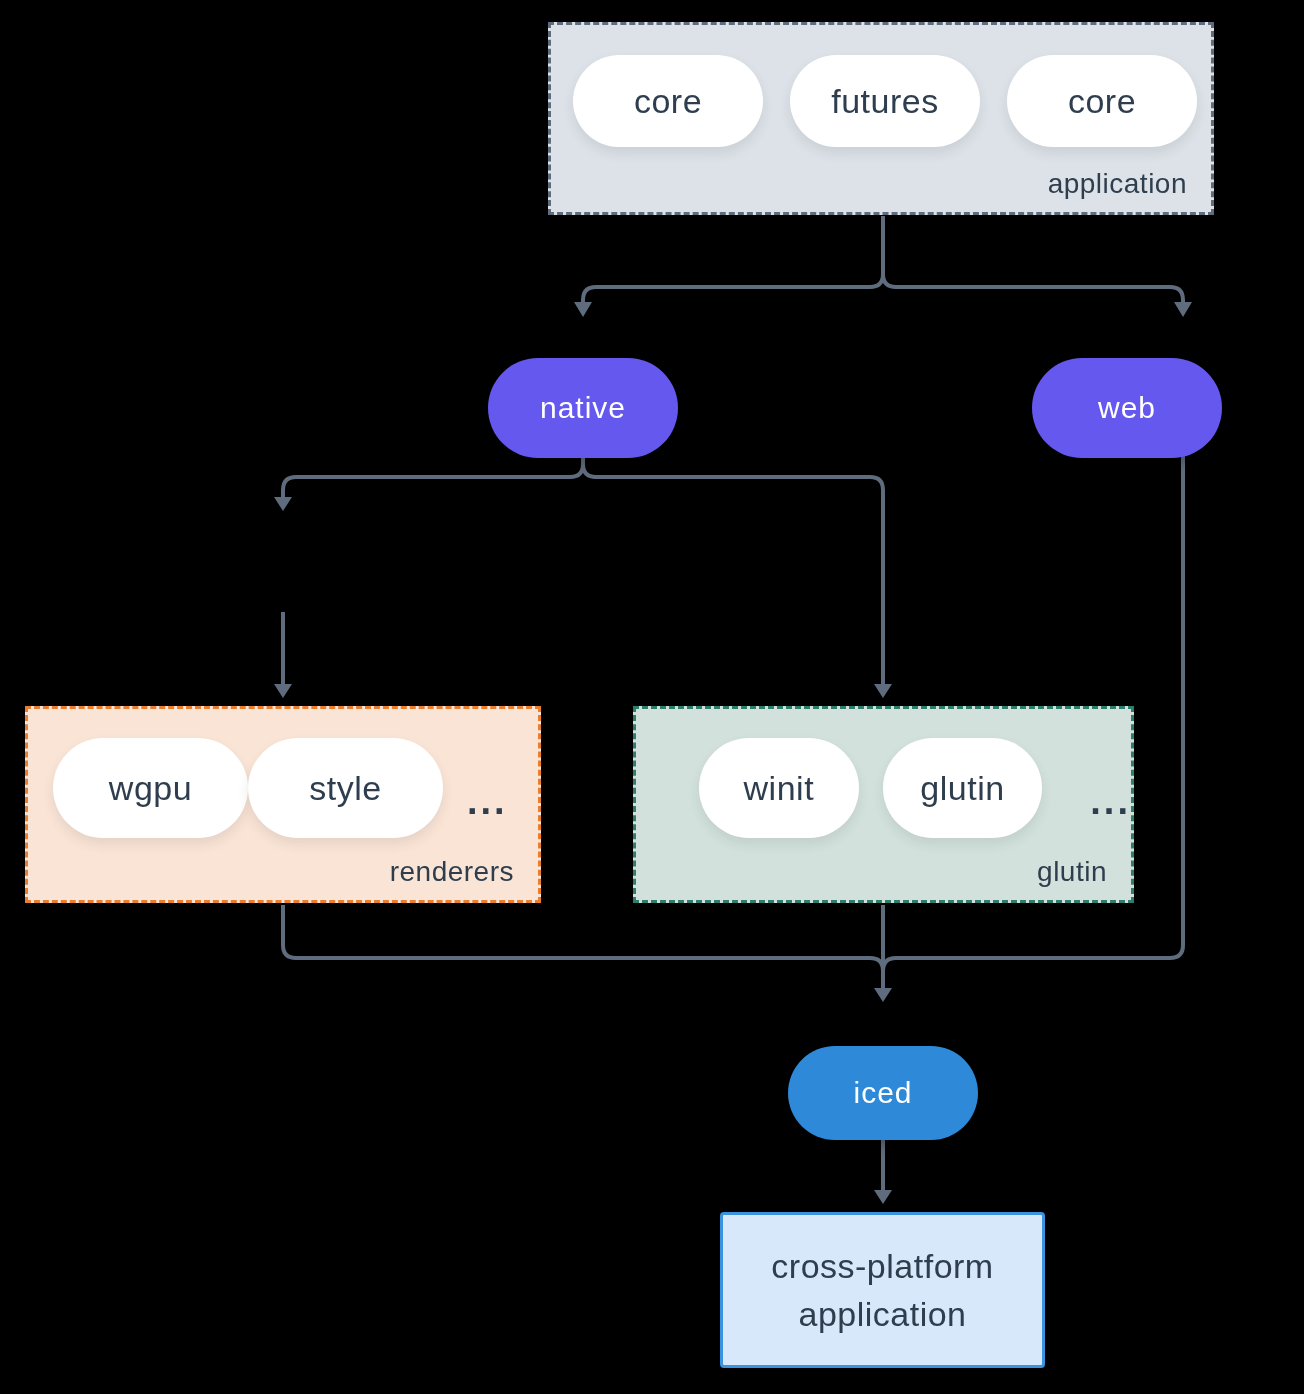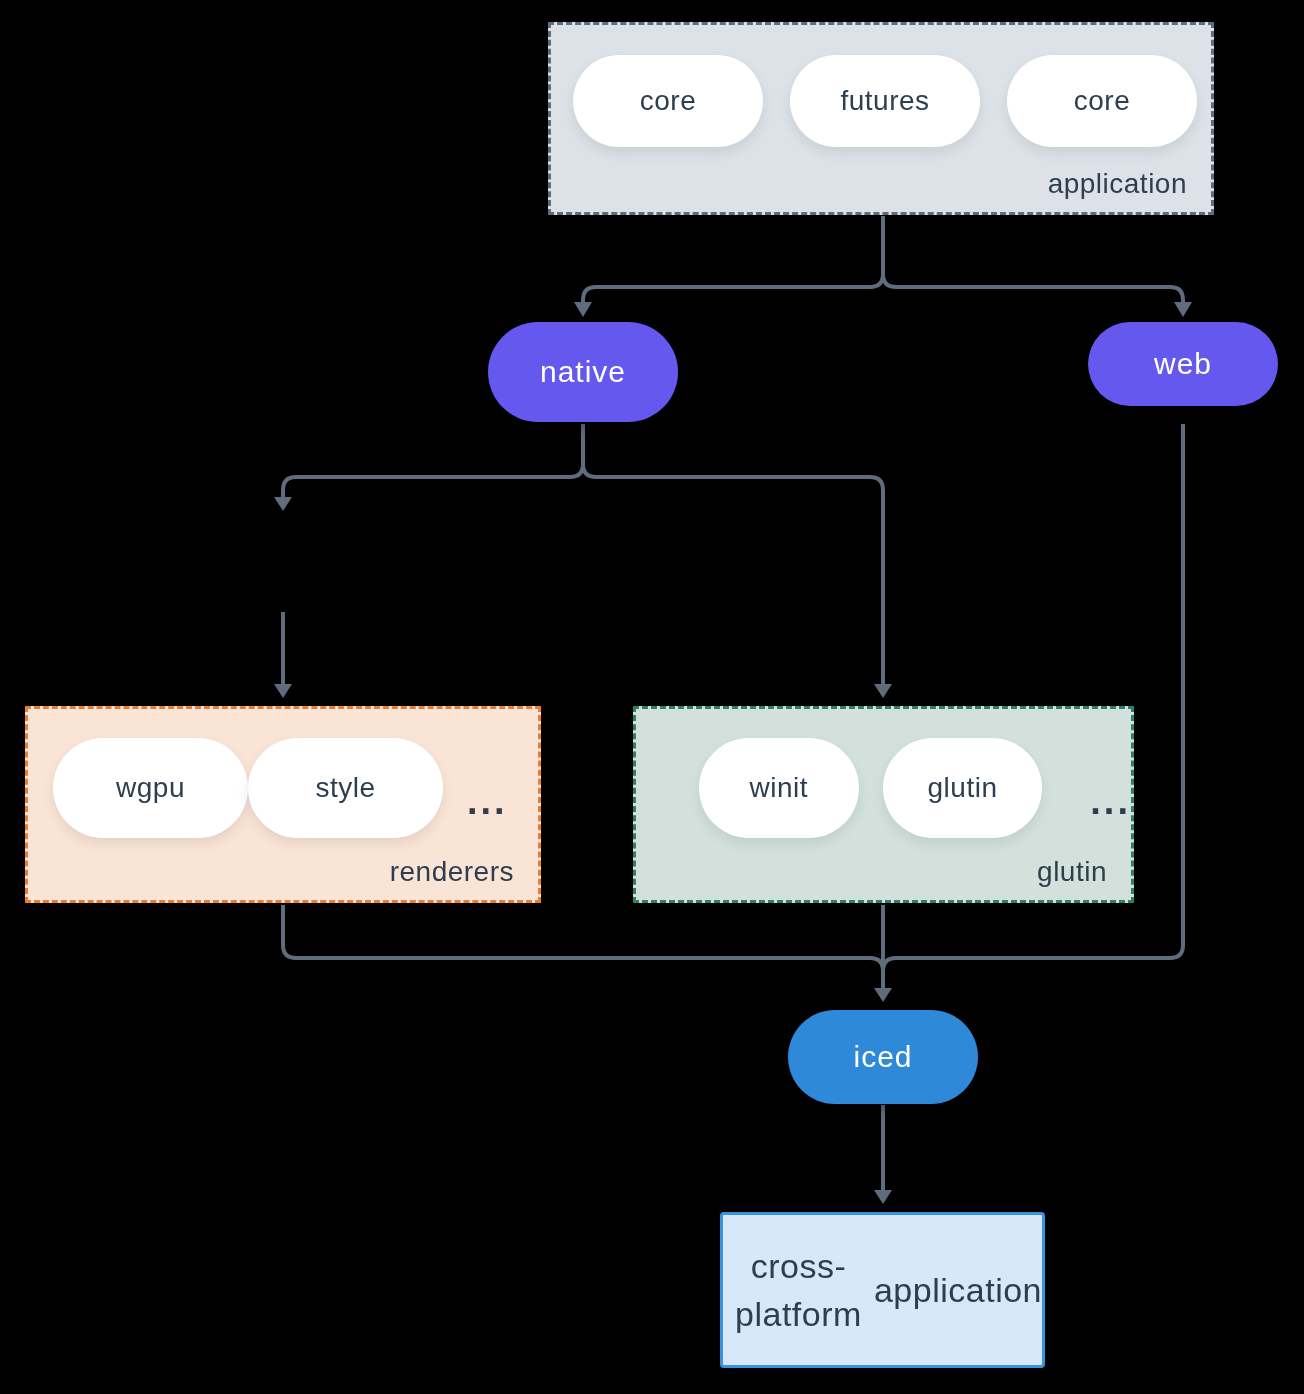--- a/index.html
+++ b/index.html
@@ -41,46 +41,47 @@
   }
   .renderers .pills { padding:29px 0 0 25px; }
   .shells {
     left:633px; top:706px; width:501px; height:197px;
     background:var(--shells-fill); border-color:var(--shells-border);padding-left:41px;
   }
   .shells .pills { padding:29px 0 0 22px; gap:24px; }
 
   .pill {
     display:flex; align-items:center; justify-content:center;
-    font-size:28px; letter-spacing:.5px; color:var(--text-dark);
+    font-size:34px; letter-spacing:.5px; color:var(--text-dark);
   }
   .pill.white {
     background:var(--pill-white); width:190px; height:92px; border-radius:46px;
     box-shadow:0 6px 12px rgba(45,55,72,.10);
   }
   .renderers .pill.white, .shells .pill.white { width:195px; height:100px; border-radius:50px; }
   .more {
     font-size:38px; font-weight:700; color:var(--text-dark);
     letter-spacing:3px; margin:42px 0 0 24px;
   }
 
   .node {
     position:absolute; display:flex; align-items:center; justify-content:center;
     color:#fff; font-size:30px; letter-spacing:1px;
     box-shadow:0 5px 12px rgba(0,0,0,.25);
+    margin-top:36px;
   }
   .node.native { left:488px; top:322px; width:190px; height:100px; border-radius:50px; background:var(--purple); }
-  .node.web    { left:1088px; top:322px; width:190px; height:84px; border-radius:50px; background:var(--purple); }
+  .node.web    { left:1032px; top:322px; width:190px; height:100px; border-radius:50px; background:var(--purple); }
   .node.graphics { left:188px; top:518px; width:190px; height:92px; border-radius:46px; background:var(--orange); }
   .node.iced   { left:788px; top:1010px; width:190px; height:94px; border-radius:47px; background:var(--blue); }
 
   .appbox {
     position:absolute; left:720px; top:1212px; width:325px; height:156px;
     background:var(--app-fill); border:3px solid var(--app-border); border-radius:4px;
-    display:flex; flex-direction:row; align-items:center; justify-content:center;
+    display:flex; flex-direction:column; align-items:center; justify-content:center;
     color:var(--text-dark); font-size:34px; line-height:48px; letter-spacing:.5px;
     text-align:center;
   }
 </style>
 </head>
 <body>
 
 <div class="canvas">
 
   <svg class="connectors" viewBox="0 0 1304 1394">

